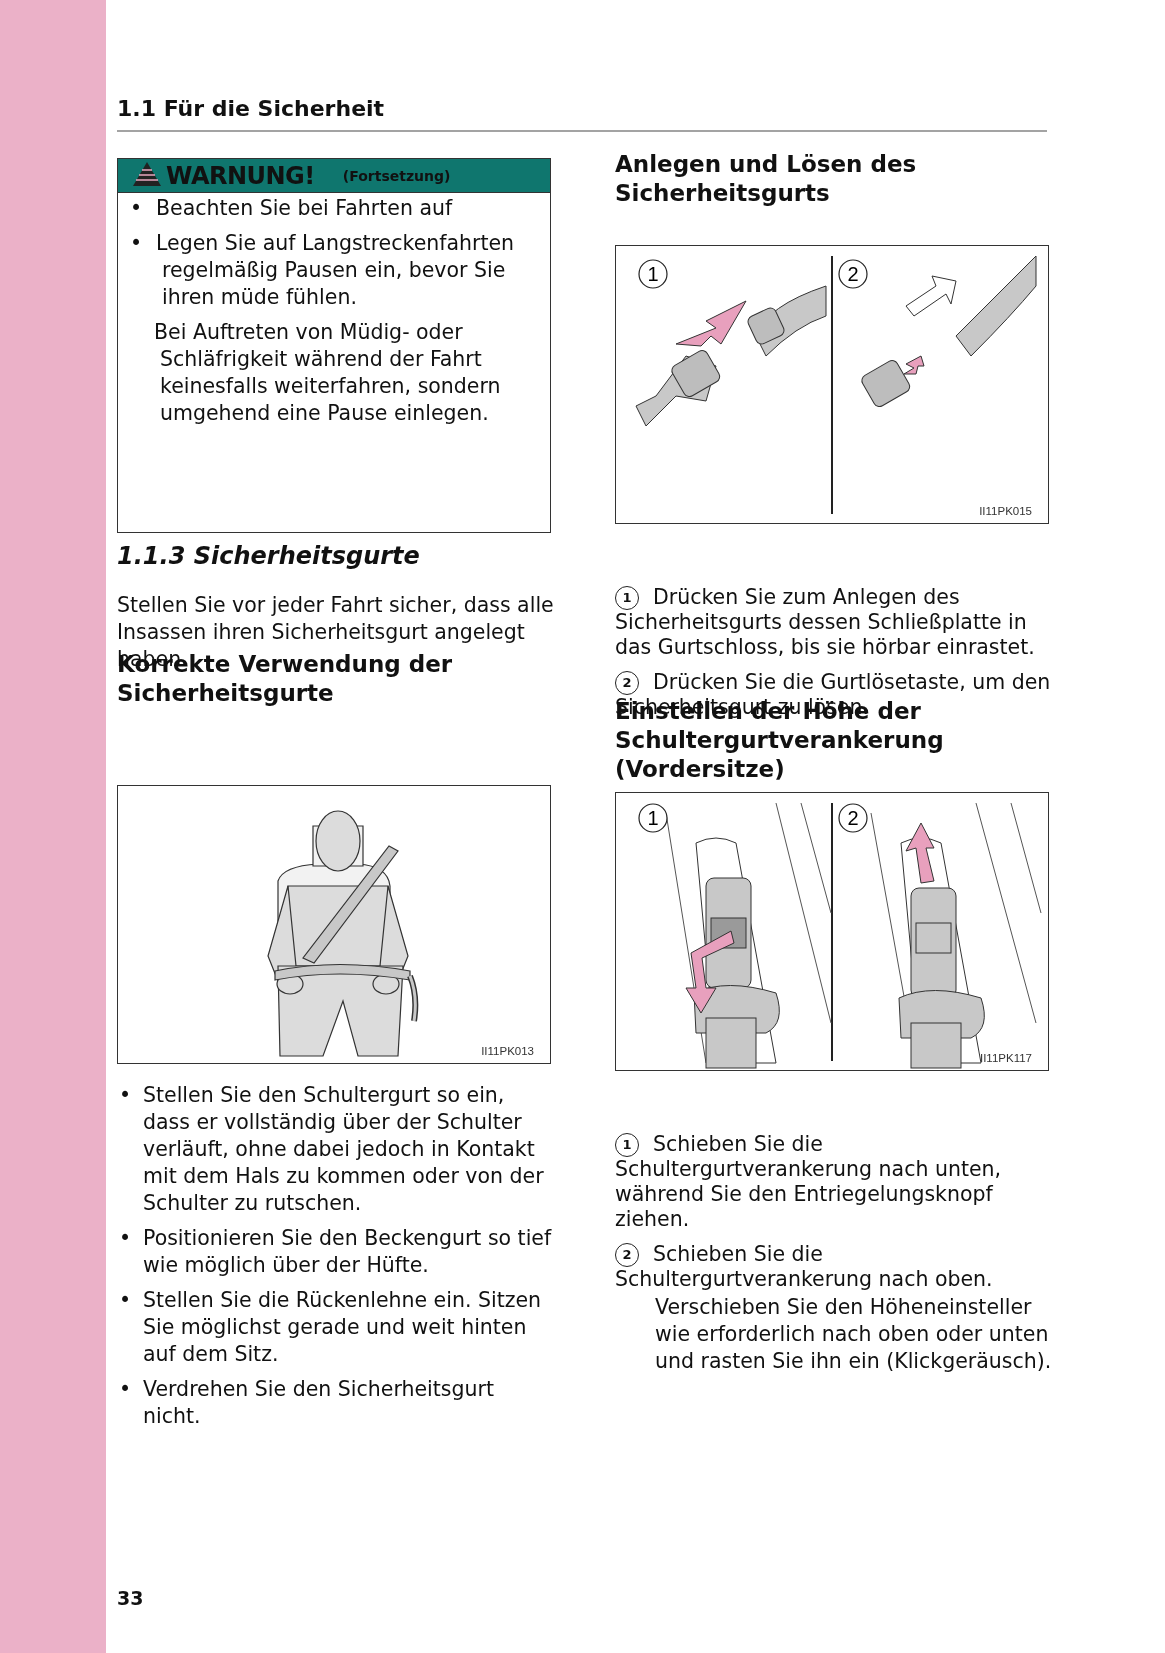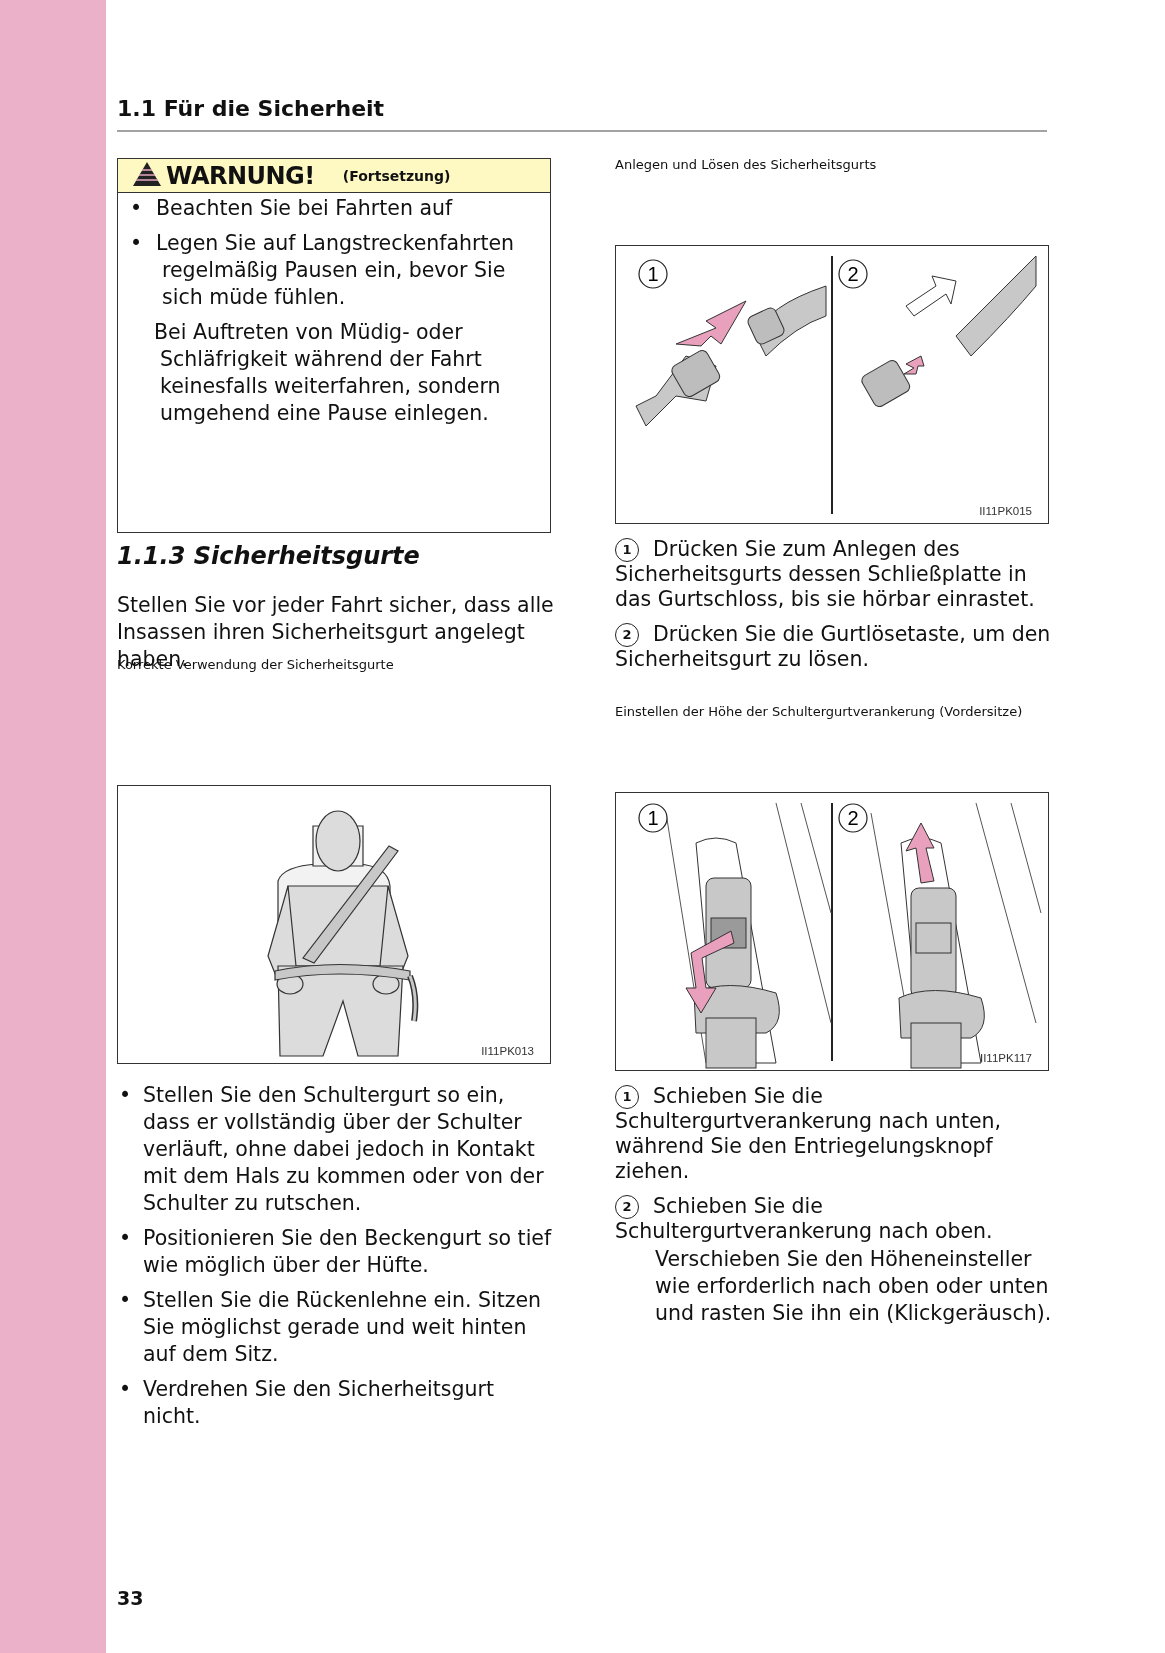--- a/index.html
+++ b/index.html
@@ -7,39 +7,39 @@
     width: 1165px; height: 1653px; position: relative; background: #ffffff;
     font-family: "DejaVu Sans", sans-serif; color: #111; overflow: hidden;
   }
   .sidebar { position: absolute; left: 0; top: 0; width: 106px; height: 1653px; background: #ebb1c8; }
   .section-header {
     position: absolute; left: 117px; top: 96px; width: 930px; height: 34px;
     border-bottom: 2px solid #a3a3a3; font-weight: bold; font-size: 22px;
   }
 
   .warning-box { position: absolute; left: 117px; top: 158px; width: 432px; height: 373px; border: 1.5px solid #333; }
-  .warning-head { background: #fef9c3; border-bottom: 1.5px solid #333; height: 33px; display: flex; align-items: center; padding-left: 14px; }
+  .warning-head { background: #0f766e; border-bottom: 1.5px solid #333; height: 33px; display: flex; align-items: center; padding-left: 14px; }
   .warning-title { font-weight: bold; font-size: 24px; margin-left: 4px; letter-spacing: -0.5px; }
   .warning-sub { font-weight: bold; font-size: 14px; margin-left: 28px; }
   .warning-body { padding: 2px 10px 0 10px; font-size: 20.5px; line-height: 27px; }
   .bullet-item { display: flex; margin-bottom: 8px; }
   .bullet { width: 26px; flex: none; text-align: left; padding-left: 2px; }
 
   .h2 { position: absolute; left: 117px; top: 542px; font-weight: bold; font-size: 24px; font-style: italic; }
   .intro { position: absolute; left: 117px; top: 592px; width: 440px; font-size: 20.5px; line-height: 27px; }
-  .h3 { position: absolute; font-weight: normal; font-size: 13px; line-height: 29px; }
+  .h3 { position: absolute; font-weight: bold; font-size: 23px; line-height: 29px; }
 
   .figure { position: absolute; border: 1.5px solid #333; background: #fff; overflow: hidden; }
   .fig-code { position: absolute; right: 16px; bottom: 6px; font-family: "Liberation Sans", sans-serif; font-size: 11.5px; color: #333; }
 
   .list { position: absolute; left: 117px; top: 1082px; width: 440px; font-size: 20.5px; line-height: 27px; }
   .list .bullet-item { margin-bottom: 8px; }
   .list .bullet { width: 24px; }
 
-  .steps { position: absolute; left: 615px; width: 440px; font-size: 20.5px; line-height: 25px; }
+  .steps { position: absolute; left: 615px; width: 440px; font-size: 20.5px; line-height: 25px; margin-top: 48px; }
   .step { margin-bottom: 10px; }
   .step-num { display: inline-flex; width: 22px; height: 22px; border: 1.5px solid #222; border-radius: 50%; align-items: center; justify-content: center; font-size: 13px; font-weight: bold; vertical-align: 2px; margin-right: 14px; }
   .indent { padding-left: 40px; line-height: 27px; }
   .page-number { position: absolute; left: 117px; top: 1587px; font-weight: bold; font-size: 19px; }
 </style>
 </head>
 <body>
 
 <div class="sidebar"></div>
 
@@ -62,21 +62,21 @@
     <div class="bullet-item">
       <span class="bullet">•</span>
       <div>
         <div>Beachten Sie bei Fahrten auf</div>
       </div>
     </div>
     <div class="bullet-item">
       <span class="bullet">•</span>
       <div>
         <div>Legen Sie auf Langstreckenfahrten</div>
-        <div style="padding-left:6px">regelmäßig Pausen ein, bevor Sie sich müde fühlen.</div>
+        <div style="padding-left:6px">regelmäßig Pausen ein, bevor Sie ihren müde fühlen.</div>
       </div>
     </div>
     <div style="padding-left:26px">
       <div>Bei Auftreten von Müdig- oder</div>
       <div style="padding-left:6px">Schläfrigkeit während der Fahrt keinesfalls weiterfahren, sondern umgehend eine Pause einlegen.</div>
     </div>
   </div>
 </div>
 
 <div class="h2">1.1.3  Sicherheitsgurte</div>

